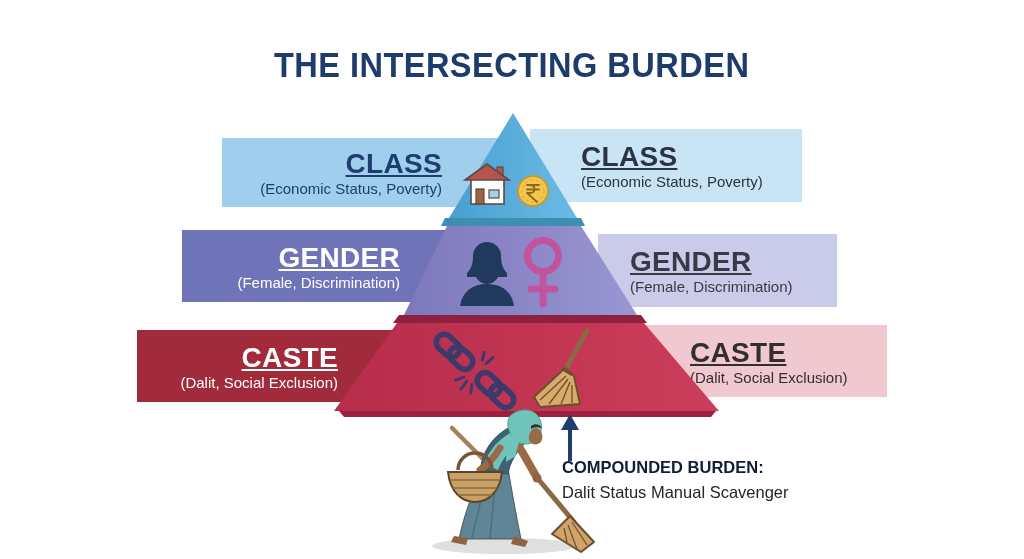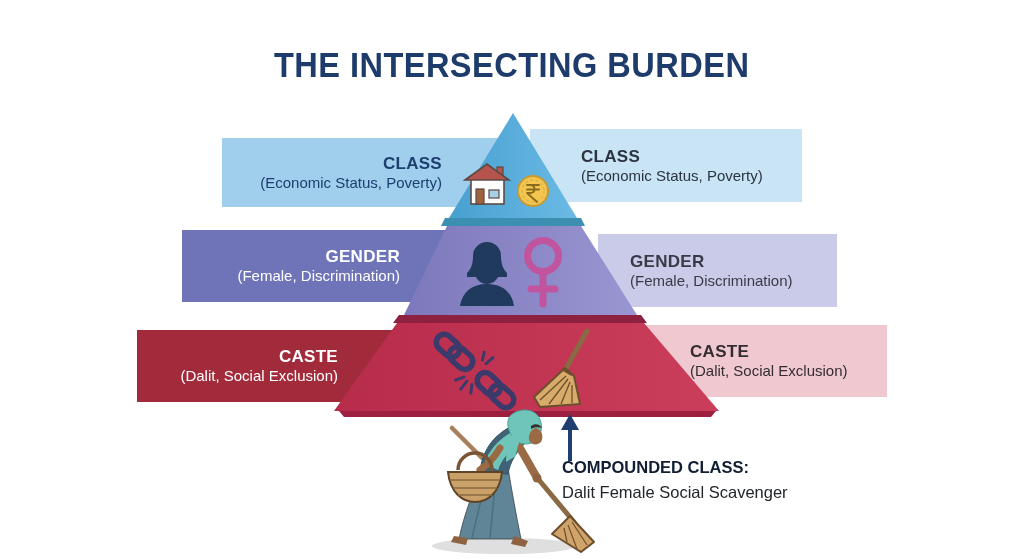--- a/index.html
+++ b/index.html
@@ -12,21 +12,21 @@
   .title{position:absolute;left:0;right:0;top:33px;text-align:center;}
   .title-inner{
     display:inline-block;transform:scaleX(.93);transform-origin:center;
     font-size:35px;font-weight:bold;letter-spacing:.5px;color:#1d3c6b;white-space:nowrap;
   }
   
   .band{
     position:absolute;display:flex;flex-direction:column;justify-content:center;
     box-sizing:border-box;line-height:1.18;
   }
-  .band .b-title{font-weight:bold;font-size:17px;letter-spacing:.3px;white-space:nowrap;}
+  .band .b-title{font-weight:bold;font-size:28px;letter-spacing:.3px;white-space:nowrap;text-decoration:underline;}
   .band .b-sub{font-size:15px;white-space:nowrap;}
   .band.left{align-items:flex-end;text-align:right;}
   .band.right{align-items:flex-start;text-align:left;}
 
   .class-left {left:222px;top:126px;width:290px;height:69px;background:#9fcfec;color:#1d3e6e;padding-right:70px;}
   .class-right{left:530px;top:117px;width:272px;height:73px;background:#c9e4f5;color:#2b3440;padding-left:51px;}
   .gender-left {left:182px;top:218px;width:318px;height:72px;background:#6f74b9;color:#ffffff;padding-right:100px;}
   .gender-right{left:598px;top:222px;width:239px;height:73px;background:#c9cbe8;color:#3a3a46;padding-left:32px;}
   .caste-left {left:137px;top:318px;width:333px;height:72px;background:#a12b3b;color:#ffffff;padding-right:132px;}
   .caste-right{left:640px;top:313px;width:247px;height:72px;background:#f0c8d0;color:#332d31;padding-left:50px;}
@@ -205,18 +205,18 @@
     </g>
     <path d="M112,22 C118,24 120,30 117,36 C113,40 107,39 105,34 C104,29 107,23 112,22 Z" fill="#9a6a45"></path>
     <path d="M107,20 C111,17 116,18 118,22 C114,21 110,21 107,23 Z" fill="#39302a"></path>
   </svg>
 
   <svg class="abs" style="left:555px;top:402px;" width="30" height="48" viewBox="0 0 30 48">
     <polygon points="15,0 6,16 24,16" fill="#1d3e6e"></polygon>
     <rect x="13" y="14" width="4" height="33" fill="#1d3e6e"></rect>
   </svg>
   <div class="annotation">
-    <div class="a-head">COMPOUNDED CLASS:</div>
-    <div class="a-body">Dalit Female Social Scavenger</div>
+    <div class="a-head">COMPOUNDED BURDEN:</div>
+    <div class="a-body">Dalit Status Manual Scavenger</div>
   </div>
 
 
 </div>
 
 </body></html>

